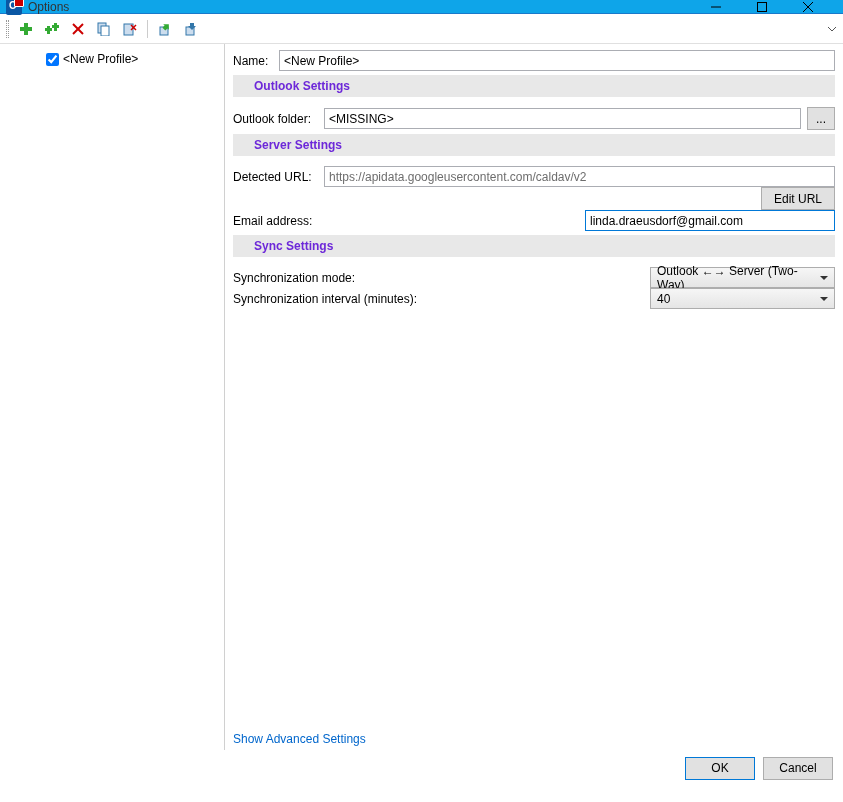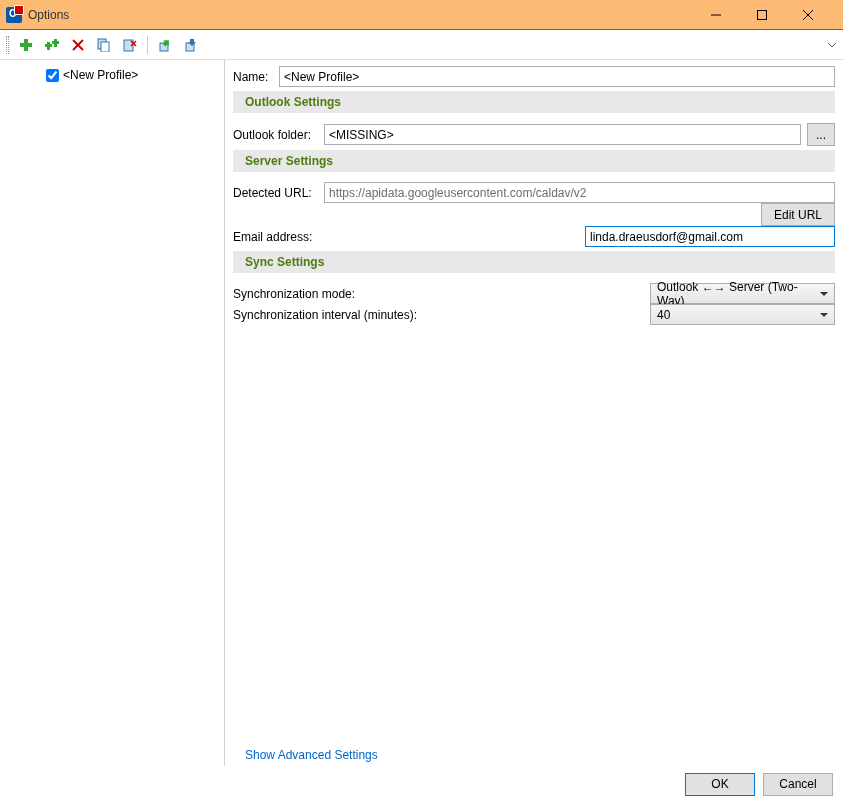--- a/index.html
+++ b/index.html
@@ -6,26 +6,26 @@
 body {
   font-family: "Segoe UI", Tahoma, sans-serif;
   font-size: 12px;
   background: #fff;
   color: #000;
   width: 843px;
   height: 802px;
   overflow: hidden;
 }
 .titlebar {
-  height: 30px;
+  height: 14px;
   border-bottom: 1px solid #1979ca;
   display: flex;
   align-items: center;
   padding: 0 12px 0 6px;
-  background: #fdba74;
+  background: #0ea5e9;
 }
 .titlebar .app-icon {
   width: 16px; height: 16px;
   background: #0a57a4;
   border-radius: 2px;
   position: relative;
   margin-right: 6px;
 }
 .titlebar .app-icon::before {
   content: "O";
@@ -118,23 +118,23 @@
   border: 1px solid #abadb3;
   padding: 2px 4px;
   font-family: inherit;
   font-size: 12px;
   height: 21px;
   background: #fff;
 }
 input.text-input.disabled { background: #fff; color: #6d6d6d; }
 .section-hdr {
   background: #e8e8e8;
-  color: #4d7c0f;
+  color: #6d28d9;
   font-weight: bold;
-  padding: 4px 12px;
+  padding: 4px 21px;
   margin: 4px 0 10px 0;
 }
 .btn {
   background: #e1e1e1;
   border: 1px solid #adadad;
   padding: 3px 12px;
   font-family: inherit;
   font-size: 12px;
   cursor: pointer;
   min-width: 60px;
@@ -182,21 +182,21 @@
   height: 36px;
   display: flex;
   justify-content: flex-end;
   align-items: center;
   gap: 8px;
   padding: 0 10px;
 }
 .advanced-link {
   position: absolute;
   bottom: 4px;
-  left: 20px;
+  left: 8px;
 }
 </style>
 </head>
 <body>
 
 <div class="titlebar">
   <div class="app-icon"></div>
   <div class="title">Options</div>
   <div class="win-controls">
     <div class="win-btn">

